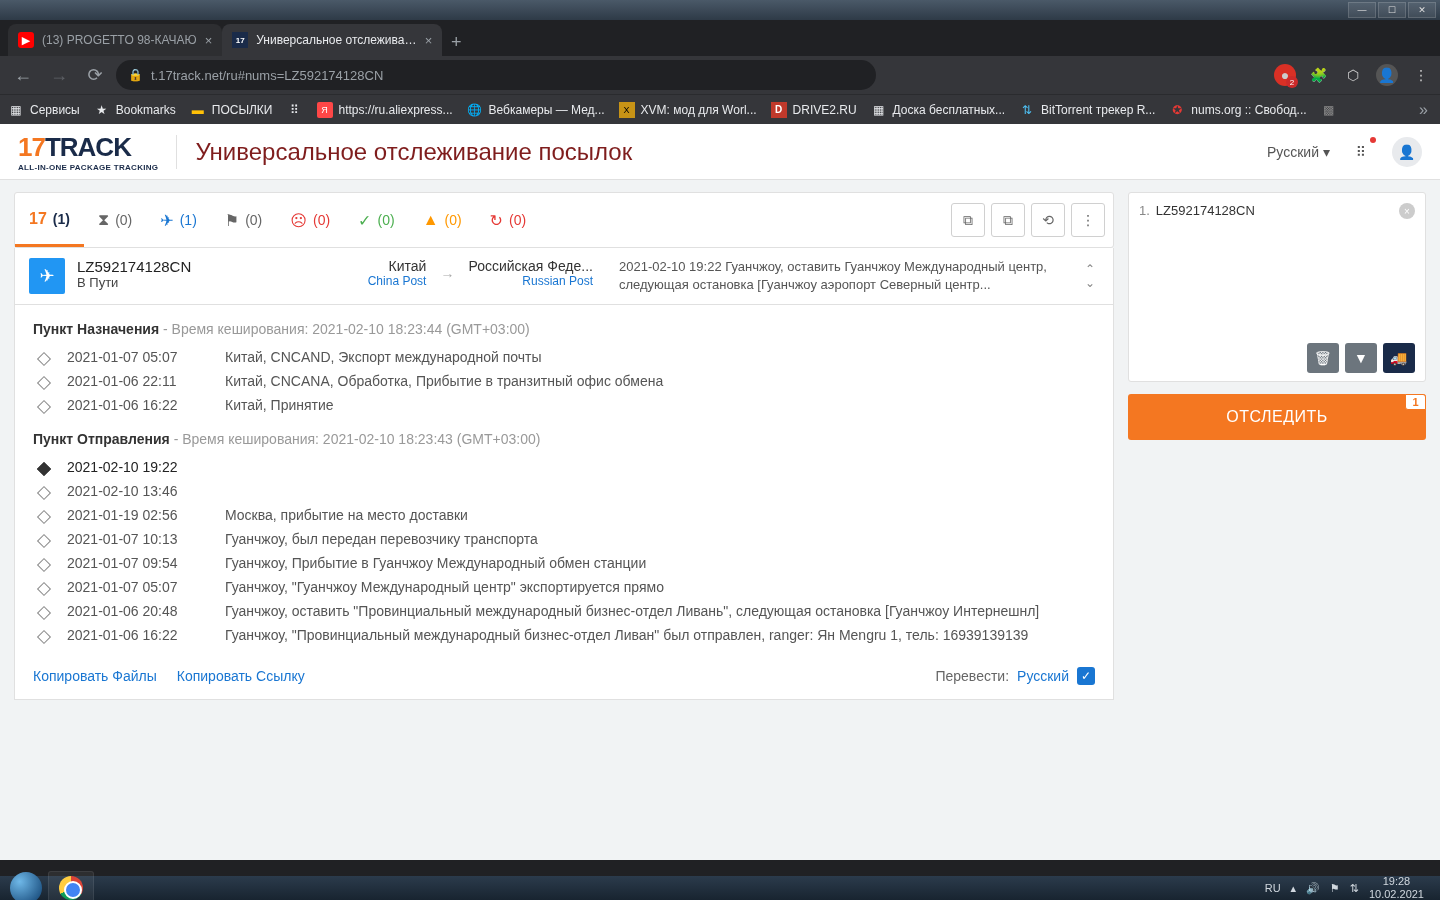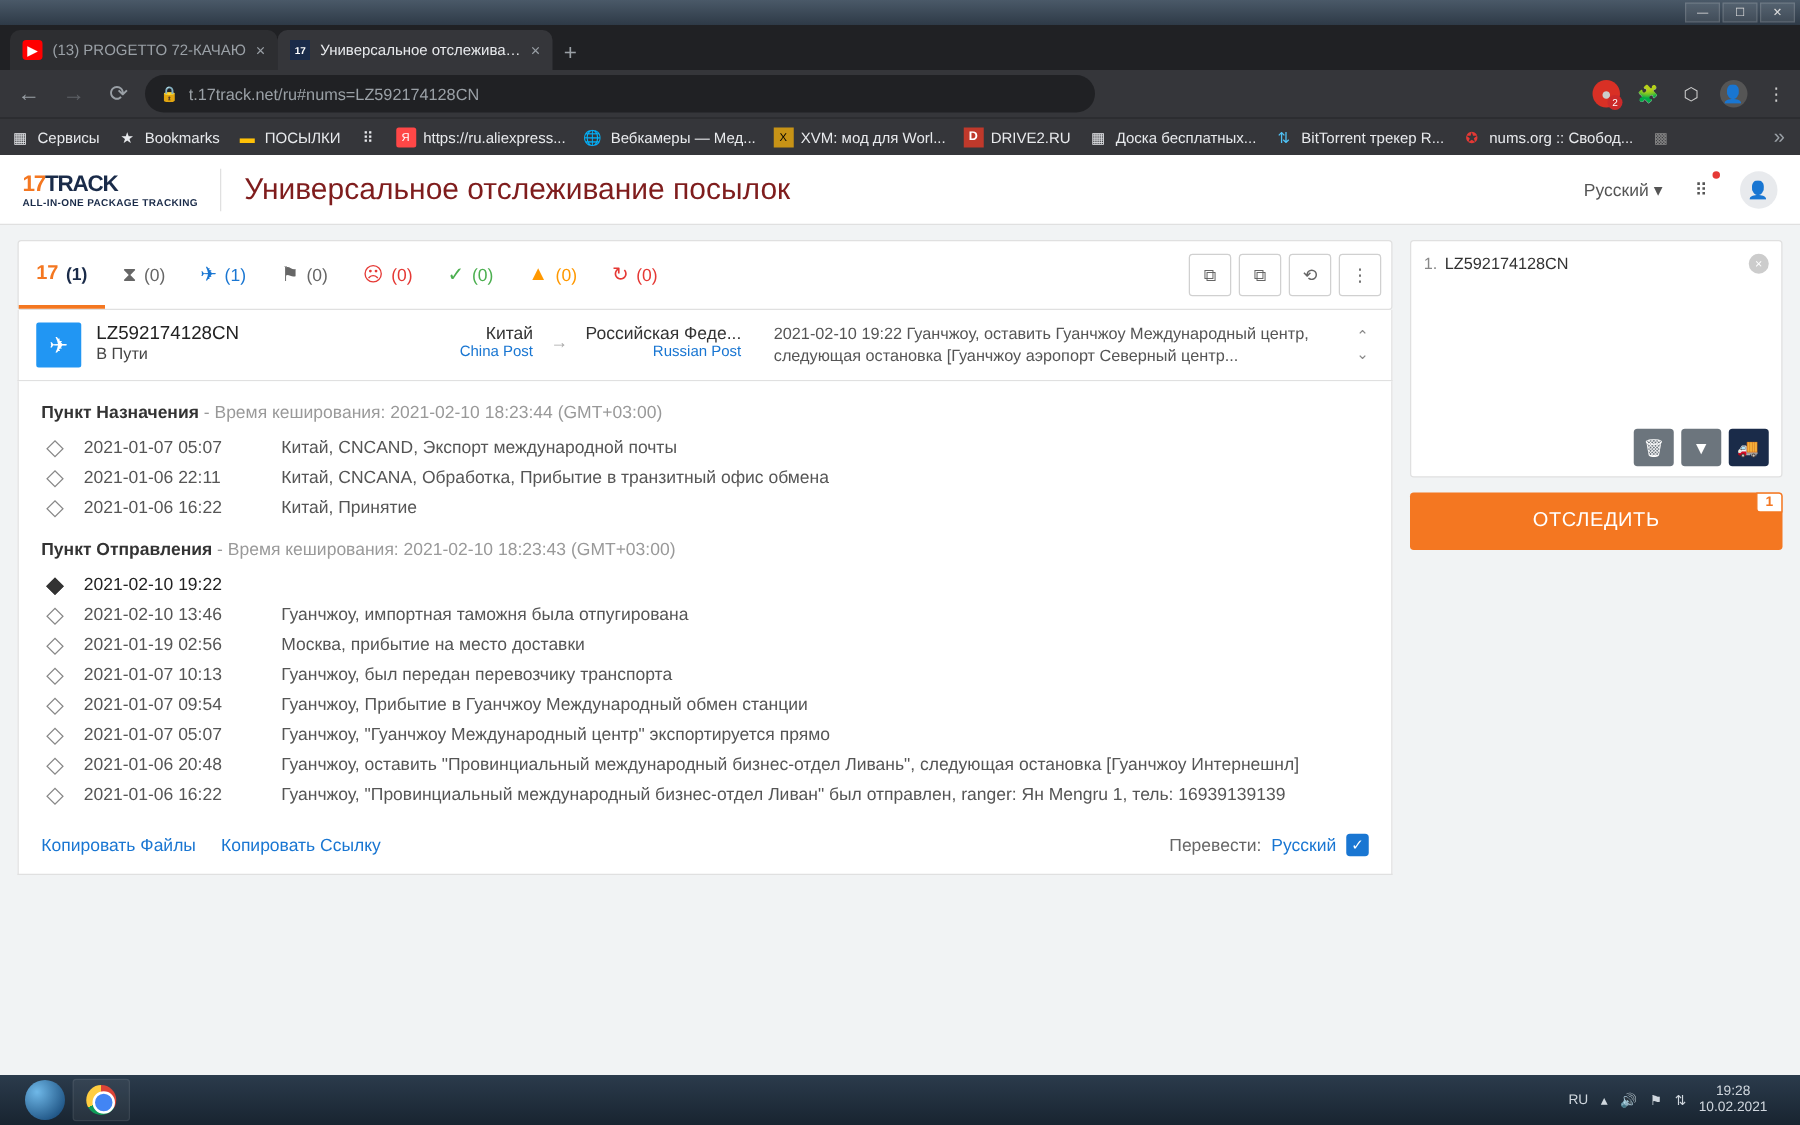--- a/index.html
+++ b/index.html
@@ -32,21 +32,21 @@
 .bm { color:#e8eaed; font-size:12px; display:flex; align-items:center; gap:6px; white-space:nowrap; }
 .bm .ico { width:16px; height:16px; display:flex; align-items:center; justify-content:center; font-size:12px; }
 .bm-more { margin-left:auto; color:#9aa0a6; font-size:16px; padding-right:4px;}
 
 
 .page { position:absolute; top:124px; bottom:40px; left:0; right:0; background:#f1f3f4; overflow:hidden; }
 
 
 .site-header { height:56px; background:#fff; display:flex; align-items:center; padding:0 18px; border-bottom:1px solid #e0e0e0; }
 .logo { display:flex; flex-direction:column; }
-.logo-top { font-weight:900; font-size:18px; letter-spacing:-1px; }
+.logo-top { font-weight:900; font-size:26px; letter-spacing:-1px; }
 .logo-top .o { color:#f47721; }
 .logo-top .b { color:#1a2b49; }
 .logo-sub { font-size:8px; color:#1a2b49; letter-spacing:0.3px; font-weight:600; }
 .vr { width:1px; height:34px; background:#e0e0e0; margin:0 18px; }
 .site-title { font-size:24px; color:#7f1d1d; }
 .header-right { margin-left:auto; display:flex; align-items:center; gap:18px; color:#555; font-size:14px; }
 .lang-sel { display:flex; align-items:center; gap:4px; }
 .apps-ico { width:26px; height:26px; display:flex; align-items:center; justify-content:center; position:relative; }
 .apps-dot { position:absolute; top:-2px; right:-2px; width:6px; height:6px; background:#e53935; border-radius:50%; }
 .user-ico { width:30px; height:30px; background:#e8eaed; border-radius:50%; display:flex; align-items:center; justify-content:center; color:#5f6368; }
@@ -105,42 +105,42 @@
 .input-line .num { color:#888; margin-right:6px; }
 .input-clear { position:absolute; top:10px; right:10px; width:16px; height:16px; background:#ccc; border-radius:50%; color:#fff; display:flex; align-items:center; justify-content:center; font-size:10px; }
 .input-actions { margin-top:auto; display:flex; justify-content:flex-end; gap:6px; }
 .sbtn { width:32px; height:30px; border-radius:3px; display:flex; align-items:center; justify-content:center; color:#fff; font-size:14px; }
 .sbtn.gray { background:#6c757d; }
 .sbtn.blue { background:#1a2b49; }
 .track-btn { background:#f47721; color:#fff; height:46px; border-radius:3px; display:flex; align-items:center; justify-content:center; font-size:16px; font-weight:500; letter-spacing:0.5px; position:relative; }
 .track-badge { position:absolute; top:0; right:0; background:#fff; color:#f47721; font-size:11px; padding:1px 6px; border:1px solid #f47721; border-radius:0 3px 0 3px; font-weight:600; }
 
 
-.taskbar { position:absolute; bottom:0; left:0; right:0; height:40px; background:linear-gradient(#2b3b4c, #182430); display:flex; align-items:center; padding:0 16px; }
+.taskbar { position:absolute; bottom:0; left:0; right:0; height:24px; background:linear-gradient(#2b3b4c, #182430); display:flex; align-items:center; padding:0 6px; }
 .start { width:40px; height:40px; display:flex; align-items:center; justify-content:center; }
 .win-orb { width:32px; height:32px; border-radius:50%; background:radial-gradient(circle at 30% 30%, #6fb8e8, #0a3a6a); display:flex; align-items:center; justify-content:center; }
 .task-item { width:46px; height:34px; margin-left:2px; background:rgba(255,255,255,0.06); border:1px solid rgba(255,255,255,0.08); border-radius:3px; display:flex; align-items:center; justify-content:center; }
 .chrome-ico { width:24px; height:24px; border-radius:50%; background:conic-gradient(#db4437 0 120deg,#0f9d58 120deg 240deg,#ffcd40 240deg 360deg); position:relative; }
 .chrome-ico:after { content:''; position:absolute; top:5px; left:5px; width:14px; height:14px; background:#4285f4; border:2px solid #fff; border-radius:50%; }
 .tray { margin-left:auto; display:flex; align-items:center; gap:10px; color:#d0d7de; font-size:11px; padding-right:10px; }
 .tray .clock { text-align:center; line-height:1.2; }
 </style>
 </head>
 <body>
 
 <div class="win-titlebar">
   <div class="win-btn">—</div>
   <div class="win-btn">☐</div>
   <div class="win-btn">✕</div>
 </div>
 
 <div class="tab-strip">
   <div class="tab">
     <span class="favicon" style="background:#f00;color:#fff;border-radius:3px">▶</span>
-    <span class="tt">(13) PROGETTO 72-КАЧАЮ</span>
+    <span class="tt">(13) PROGETTO 98-КАЧАЮ</span>
     <span class="close">×</span>
   </div>
   <div class="tab active">
     <span class="favicon" style="background:#1a2b49;color:#fff;font-size:8px;font-weight:bold">17</span>
     <span class="tt">Универсальное отслеживание</span>
     <span class="close">×</span>
   </div>
   <div class="new-tab">+</div>
 </div>
 
@@ -334,21 +334,20 @@
           <strong>Пункт Отправления</strong><span class="meta"> - Время кеширования: 2021-02-10 18:23:43 (GMT+03:00)</span>
         </div>
         <div class="events" id="orig-events">
             <div class="evt current">
               <div class="dot"></div>
               <div class="ts">2021-02-10 19:22</div>
             </div>
             <div class="evt">
               <div class="dot"></div>
               <div class="ts">2021-02-10 13:46</div>
-              <div class="desc">Гуанчжоу, импортная таможня была отпугирована</div>
             </div>
             <div class="evt">
               <div class="dot"></div>
               <div class="ts">2021-01-19 02:56</div>
               <div class="desc">Москва, прибытие на место доставки</div>
             </div>
             <div class="evt">
               <div class="dot"></div>
               <div class="ts">2021-01-07 10:13</div>
               <div class="desc">Гуанчжоу, был передан перевозчику транспорта</div>

